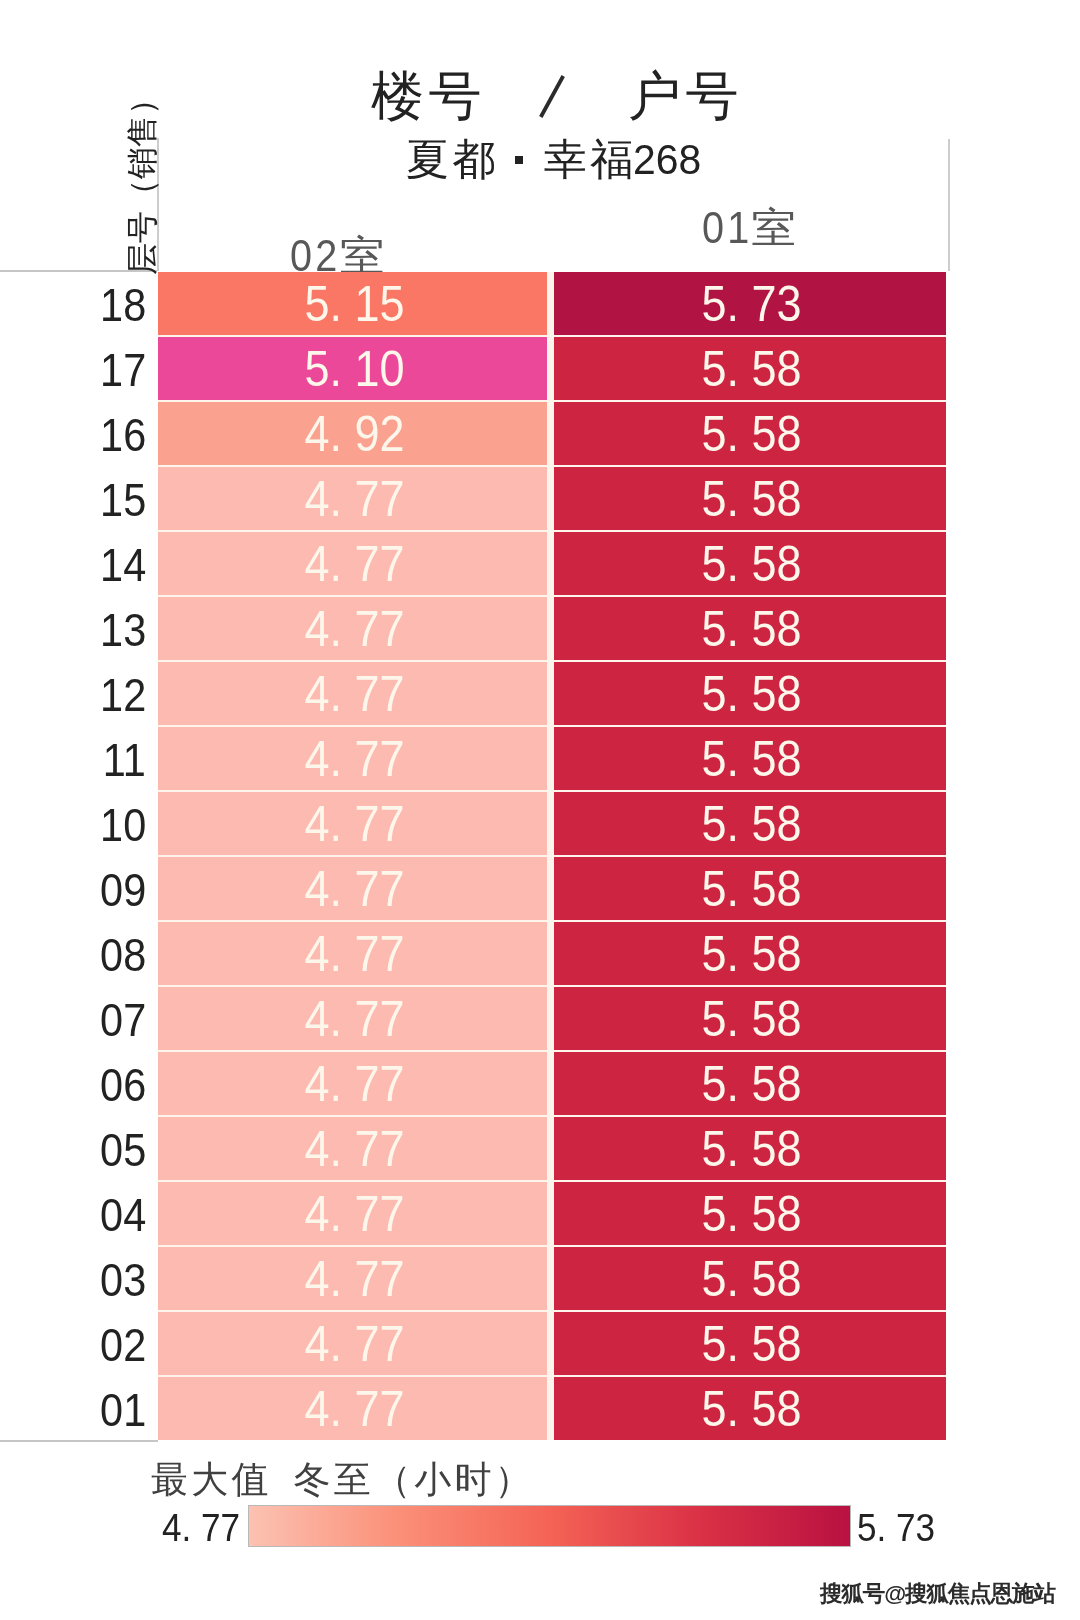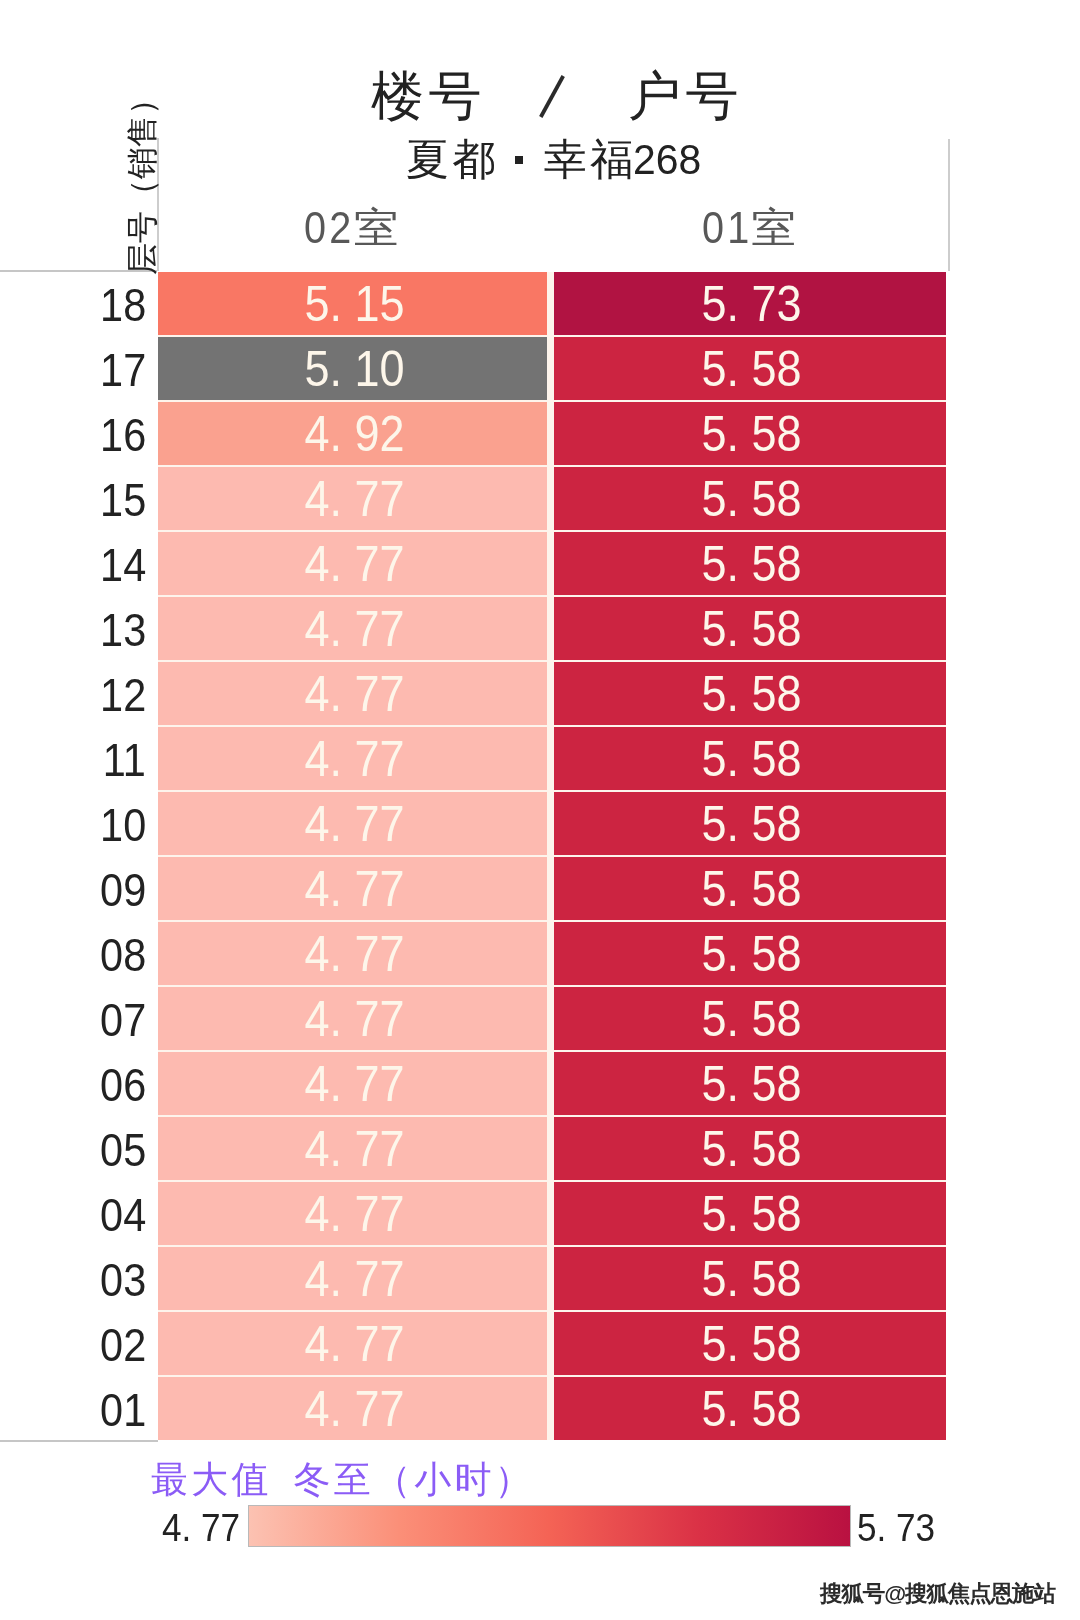--- a/index.html
+++ b/index.html
@@ -51,21 +51,21 @@
     font-size:32px;line-height:30px;color:#222;
   }
 
   .colhdr{
     position:absolute;top:205px;height:44px;
     font-size:45px;line-height:46px;color:#585858;
     text-align:center;letter-spacing:0px;white-space:nowrap;
   }
   .colhdr .un{display:inline-block;transform:scaleY(0.93);transform-origin:center center;}
   .colhdr .rm{letter-spacing:3.8px;display:inline-block;transform:scaleX(0.88);transform-origin:right center;margin-right:-1px;}
-  #colhdr0{left:154px;width:388px;}
+  #colhdr0{left:140px;width:388px;margin-top:28px;}
   #colhdr1{left:549px;width:393px;}
 
   
   .grid{position:absolute;left:0;top:272px;width:1080px;height:892px;}
   .gridbg{position:absolute;left:158px;top:272px;width:788px;height:1168.4px;background:#fdf4ec;}
   .row{position:absolute;left:0;width:1080px;height:65.02px;}
   .rowlabel{
     position:absolute;left:0;top:0;width:146px;height:65.02px;
     display:flex;align-items:center;justify-content:flex-end;
     font-size:46px;color:#222;
@@ -78,21 +78,21 @@
     letter-spacing:0px;
   }
   .cell span{display:block;transform:scaleX(0.9) translateX(2.2px);transform-origin:center center;}
   .c0{left:158px;width:389px;}
   .c1{left:554px;width:392px;}
   .botrule{position:absolute;left:0;top:1439.5px;width:158px;height:2px;background:#c6c6c6;}
 
   
   .legend-title{
     position:absolute;left:151px;top:1458px;
-    font-size:37px;line-height:44px;color:#8b5cf6;
+    font-size:37px;line-height:44px;color:#404040;
     letter-spacing:3.2px;white-space:nowrap;
   }
   .legend-title .gap{display:inline-block;width:22px;}
   .legend-val{position:absolute;top:1507px;font-size:39px;line-height:42px;color:#222;height:42px;}
   .legend-val span{display:block;transform:scaleX(0.9);transform-origin:left center;}
   .legend-min{left:162px;}
   .legend-bar{position:absolute;left:248px;top:1505px;width:603px;height:42px;border:1px solid #b9b9b9;box-sizing:border-box;}
   .legend-max{left:857px;}
 
   .watermark{
@@ -136,21 +136,21 @@
           <span>5. 15</span>
         </div>
         <div class="cell c1" style="background: rgb(177, 19, 66);">
           <span>5. 73</span>
         </div>
       </div>
       <div class="row" style="top: 65.02px;">
         <div class="rowlabel">
           <span>17</span>
         </div>
-        <div class="cell c0" style="background: #737373;">
+        <div class="cell c0" style="background: #ec4899;">
           <span>5. 10</span>
         </div>
         <div class="cell c1" style="background: rgb(204, 36, 65);">
           <span>5. 58</span>
         </div>
       </div>
       <div class="row" style="top: 130.04px;">
         <div class="rowlabel">
           <span>16</span>
         </div>

